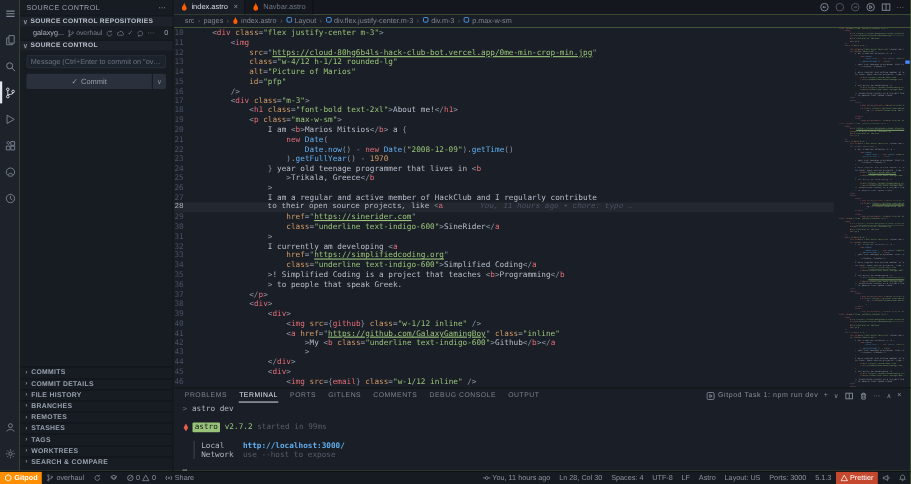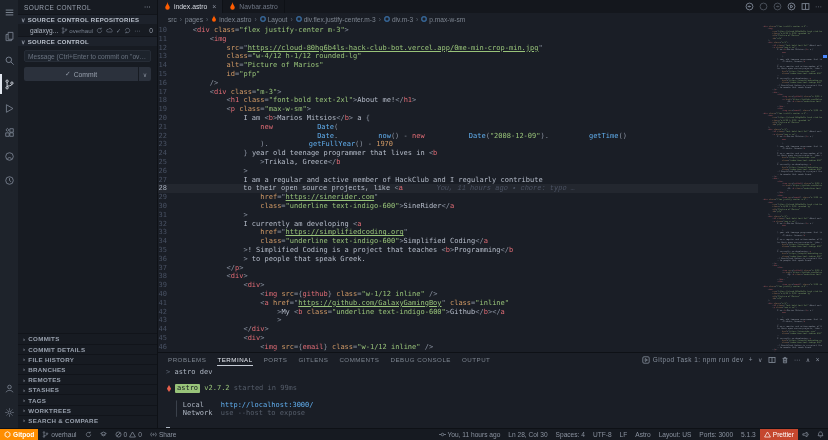--- a/index.html
+++ b/index.html
@@ -46,38 +46,38 @@
 
   .editor { position:absolute; left:0; right:0; top:25px; height:327px; background:#1a1e26; overflow:hidden; }
   .code-lines { position:absolute; left:0; top:1px; right:70px; font-family:"DejaVu Sans Mono", monospace; font-size:7px; line-height:8.8px; white-space:pre; }
   .code-line { display:flex; height:8.8px; }
   .code-line.active { background:rgba(255,255,255,.045);font-family:Liberation Mono, monospace; }
   .ln { width:18px; text-align:right; padding-right:9px; color:#485163; flex:none; }
   .code-line.active .ln { color:#a9b1bf; }
   .src { white-space:pre; }
   .tk-p { color:#8b93a1; } .tk-t { color:#e06c75; } .tk-a { color:#d19a66; }
   .tk-s { color:#98c379; } .tk-u { color:#98c379; text-decoration:underline;text-align:right; }
-  .tk-f { color:#61afef;margin-left:40px; } .tk-n { color:#d19a66; } .tk-x { color:#b6bdca; }
+  .tk-f { color:#61afef; } .tk-n { color:#d19a66; } .tk-x { color:#b6bdca; }
   .blame { color:#4b5263; font-style:italic; }
 
   .minimap { position:absolute; top:0; right:6px; width:64px; height:100%; overflow:hidden; opacity:.75; }
   .minimap .mm-line { font-family:"DejaVu Sans Mono", monospace; font-size:2px; line-height:2.35px; white-space:pre; overflow:hidden; }
   .scroll-marker { position:absolute; right:1px; top:30px; width:4px; height:3px; background:#4a88ff; }
 
   
   .panel { position:absolute; left:0; right:0; top:352px; height:76px; background:#1a1e26; border-top:1px solid #0e1116; }
   .panel-tabs { height:13px; display:flex; align-items:center; gap:11px; padding-left:10px; font-size:6.2px; letter-spacing:.5px; color:#7d8590; }
   .ptab { height:13px; display:flex; align-items:center; cursor:pointer; border-bottom:1px solid transparent; }
   .ptab.active { color:#e3e7ee; border-bottom-color:#c6ccd6; }
   .panel-actions { margin-left:auto; display:flex; align-items:center; gap:5px; padding-right:8px; color:#868f9c; font-size:6.4px; }
   .panel-actions svg { width:8px; height:8px; }
   .task-label { display:flex; align-items:center; gap:3px; cursor:pointer; }
   .terminal { position:absolute; left:8px; top:15px; right:10px; bottom:2px; font-family:"DejaVu Sans Mono", monospace; font-size:7px; line-height:8.2px; white-space:pre; }
   .t-line { height:8.2px; display:flex; align-items:center; }
-  .tk2-pr { color:#5c6573; } .tk2-tx { color:#aeb6c2;text-align:right; } .tk2-tb { color:#61afef; font-weight:normal;text-align:right; }
+  .tk2-pr { color:#5c6573; } .tk2-tx { color:#aeb6c2;text-align:right; } .tk2-tb { color:#61afef; font-weight:bold;text-align:right; }
   .tk2-tg { color:#98c379; } .tk2-td { color:#565e6b;text-align:center; }
   .tk2-bd { background:#98c379; color:#141820; padding:0 2px; border-radius:1px; }
   .tk2-rk { width:6px; height:7px; margin-right:3px; background:#e8604c; clip-path:polygon(50% 0,85% 55%,50% 100%,15% 55%); display:inline-block; }
   .term-cursor { width:4px; height:7.5px; border:1px solid #aeb6c2; margin-top:2px; }
 
   
   .statusbar { position:absolute; left:0; bottom:0; width:828px; height:12px; background:#161a21; border-top:1px solid #0e1116; display:flex; align-items:center; font-size:6.6px; color:#8b93a0; z-index:6; }
   .st-item { display:flex; align-items:center; gap:2px; padding:0 4px; height:12px; cursor:pointer; white-space:nowrap; }
   .st-item svg { width:7px; height:7px; }
   .st-gitpod { background:#ff8e00; color:#fff; font-weight:bold; }

